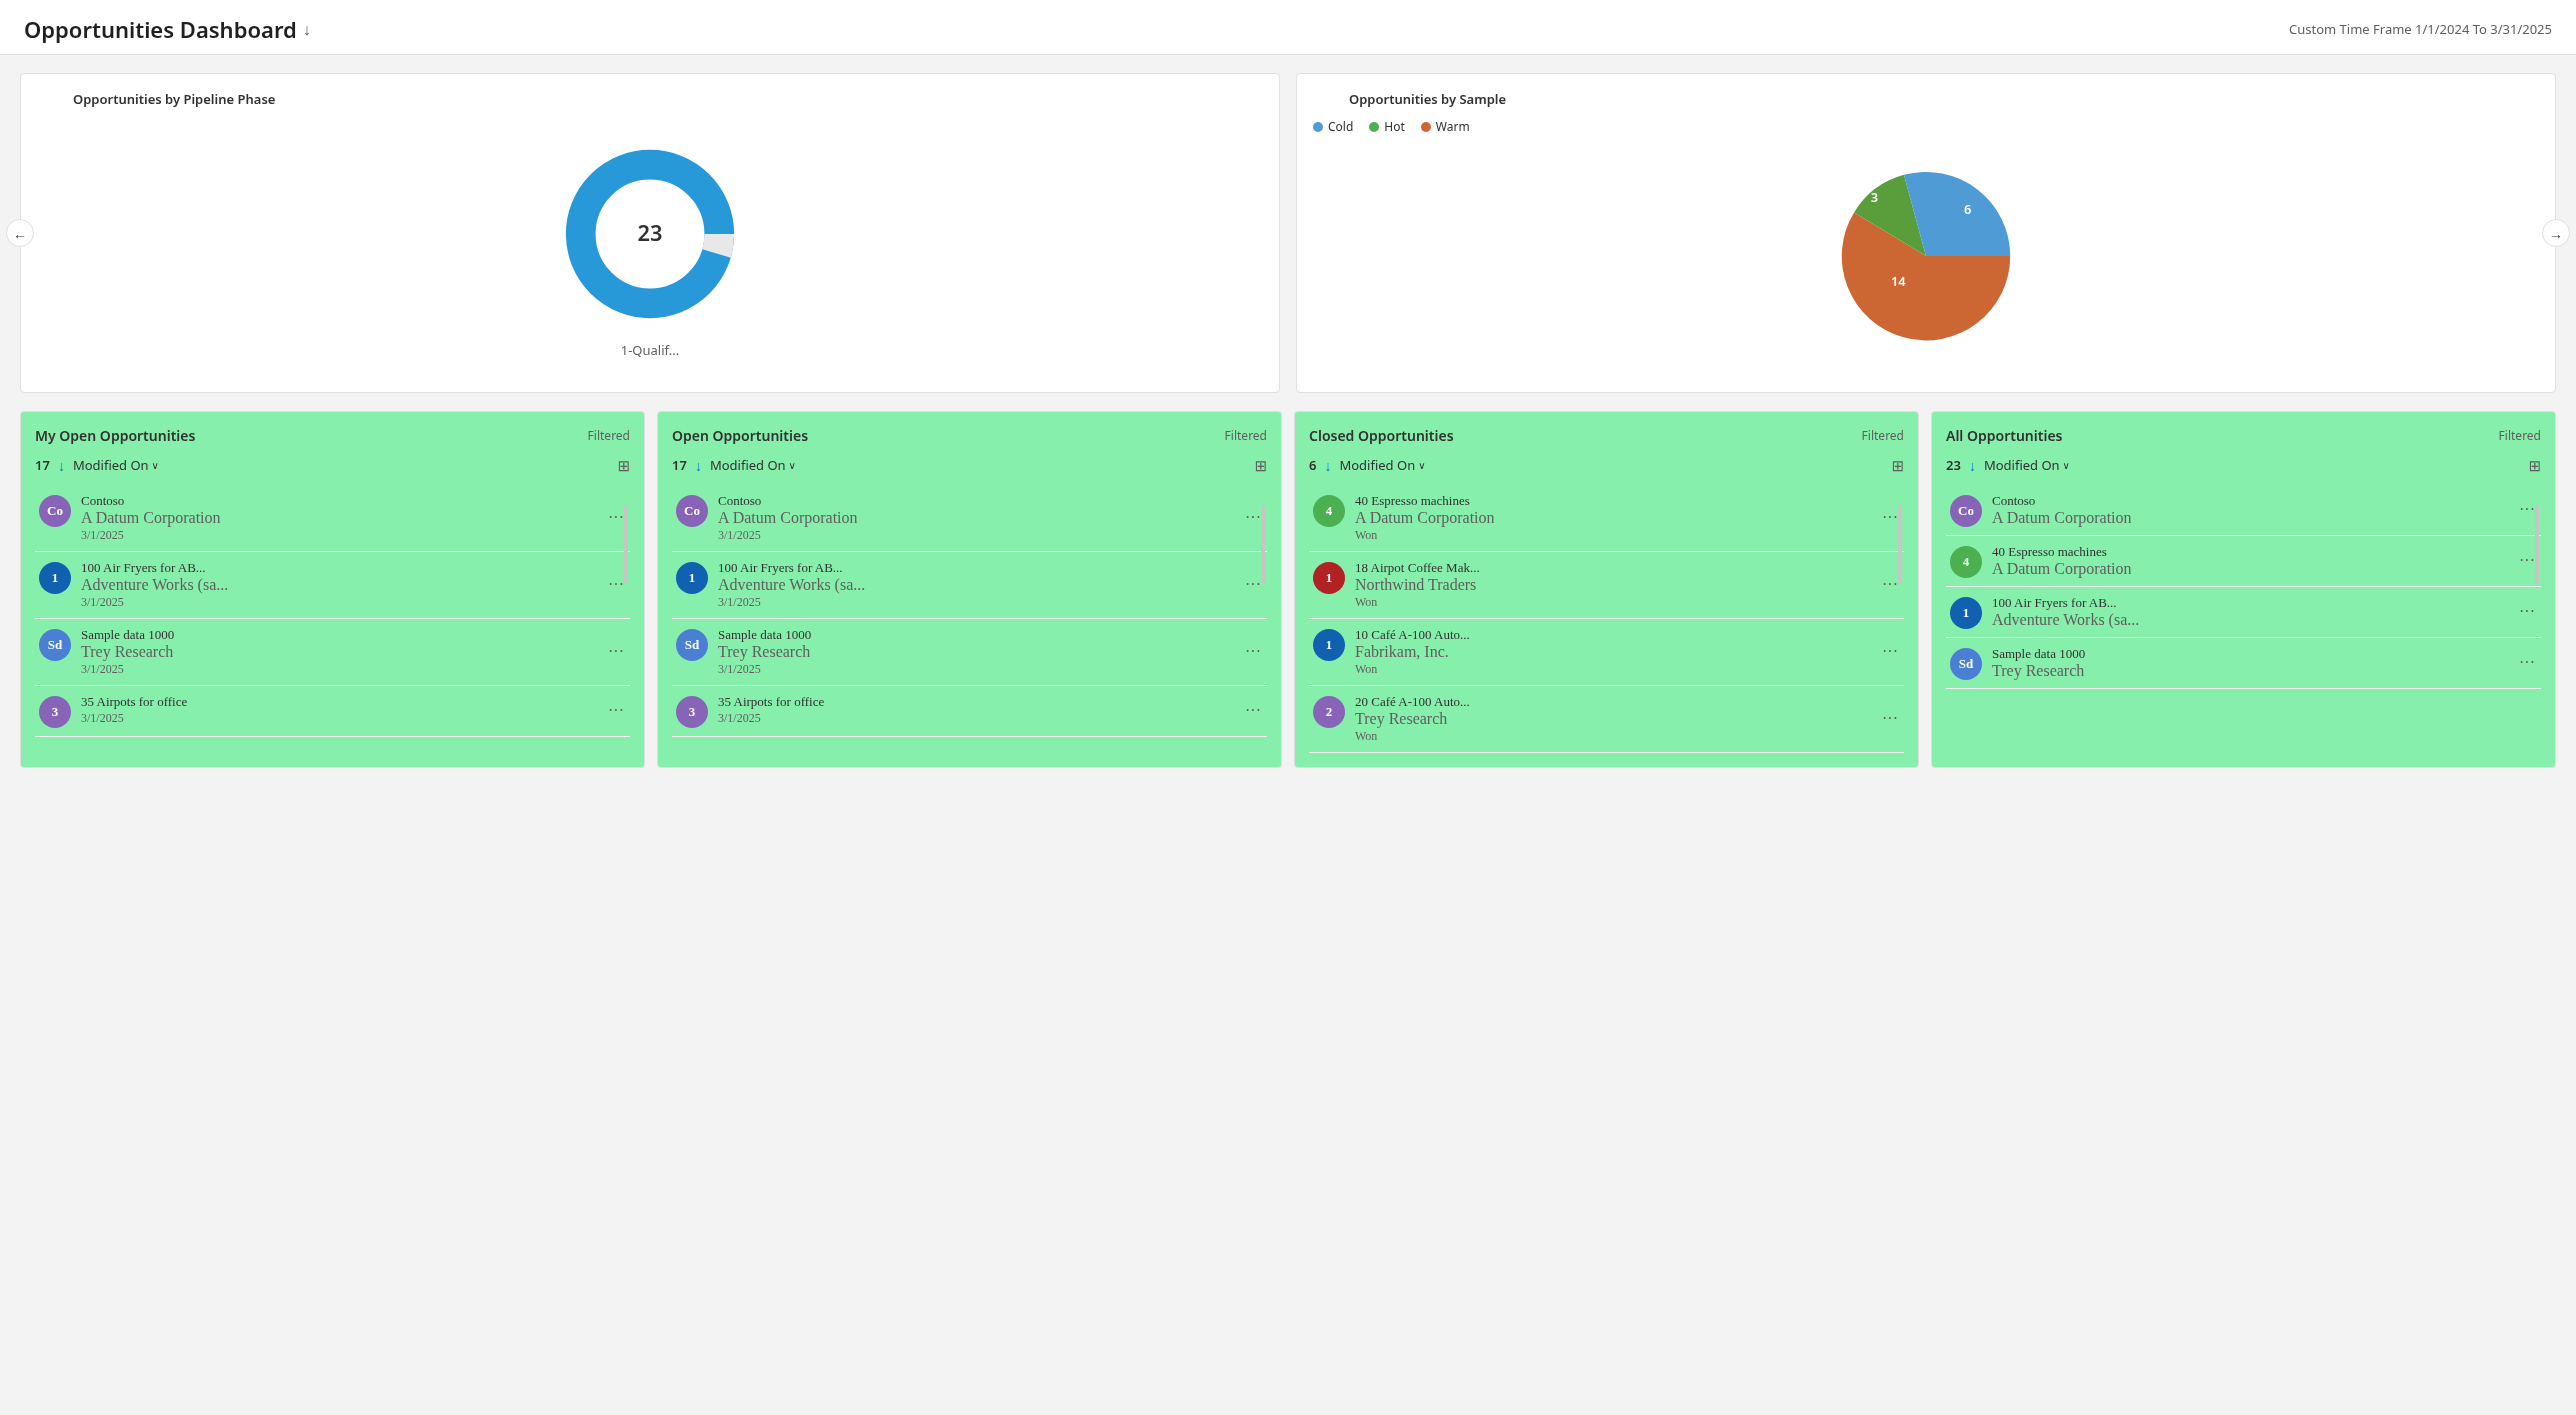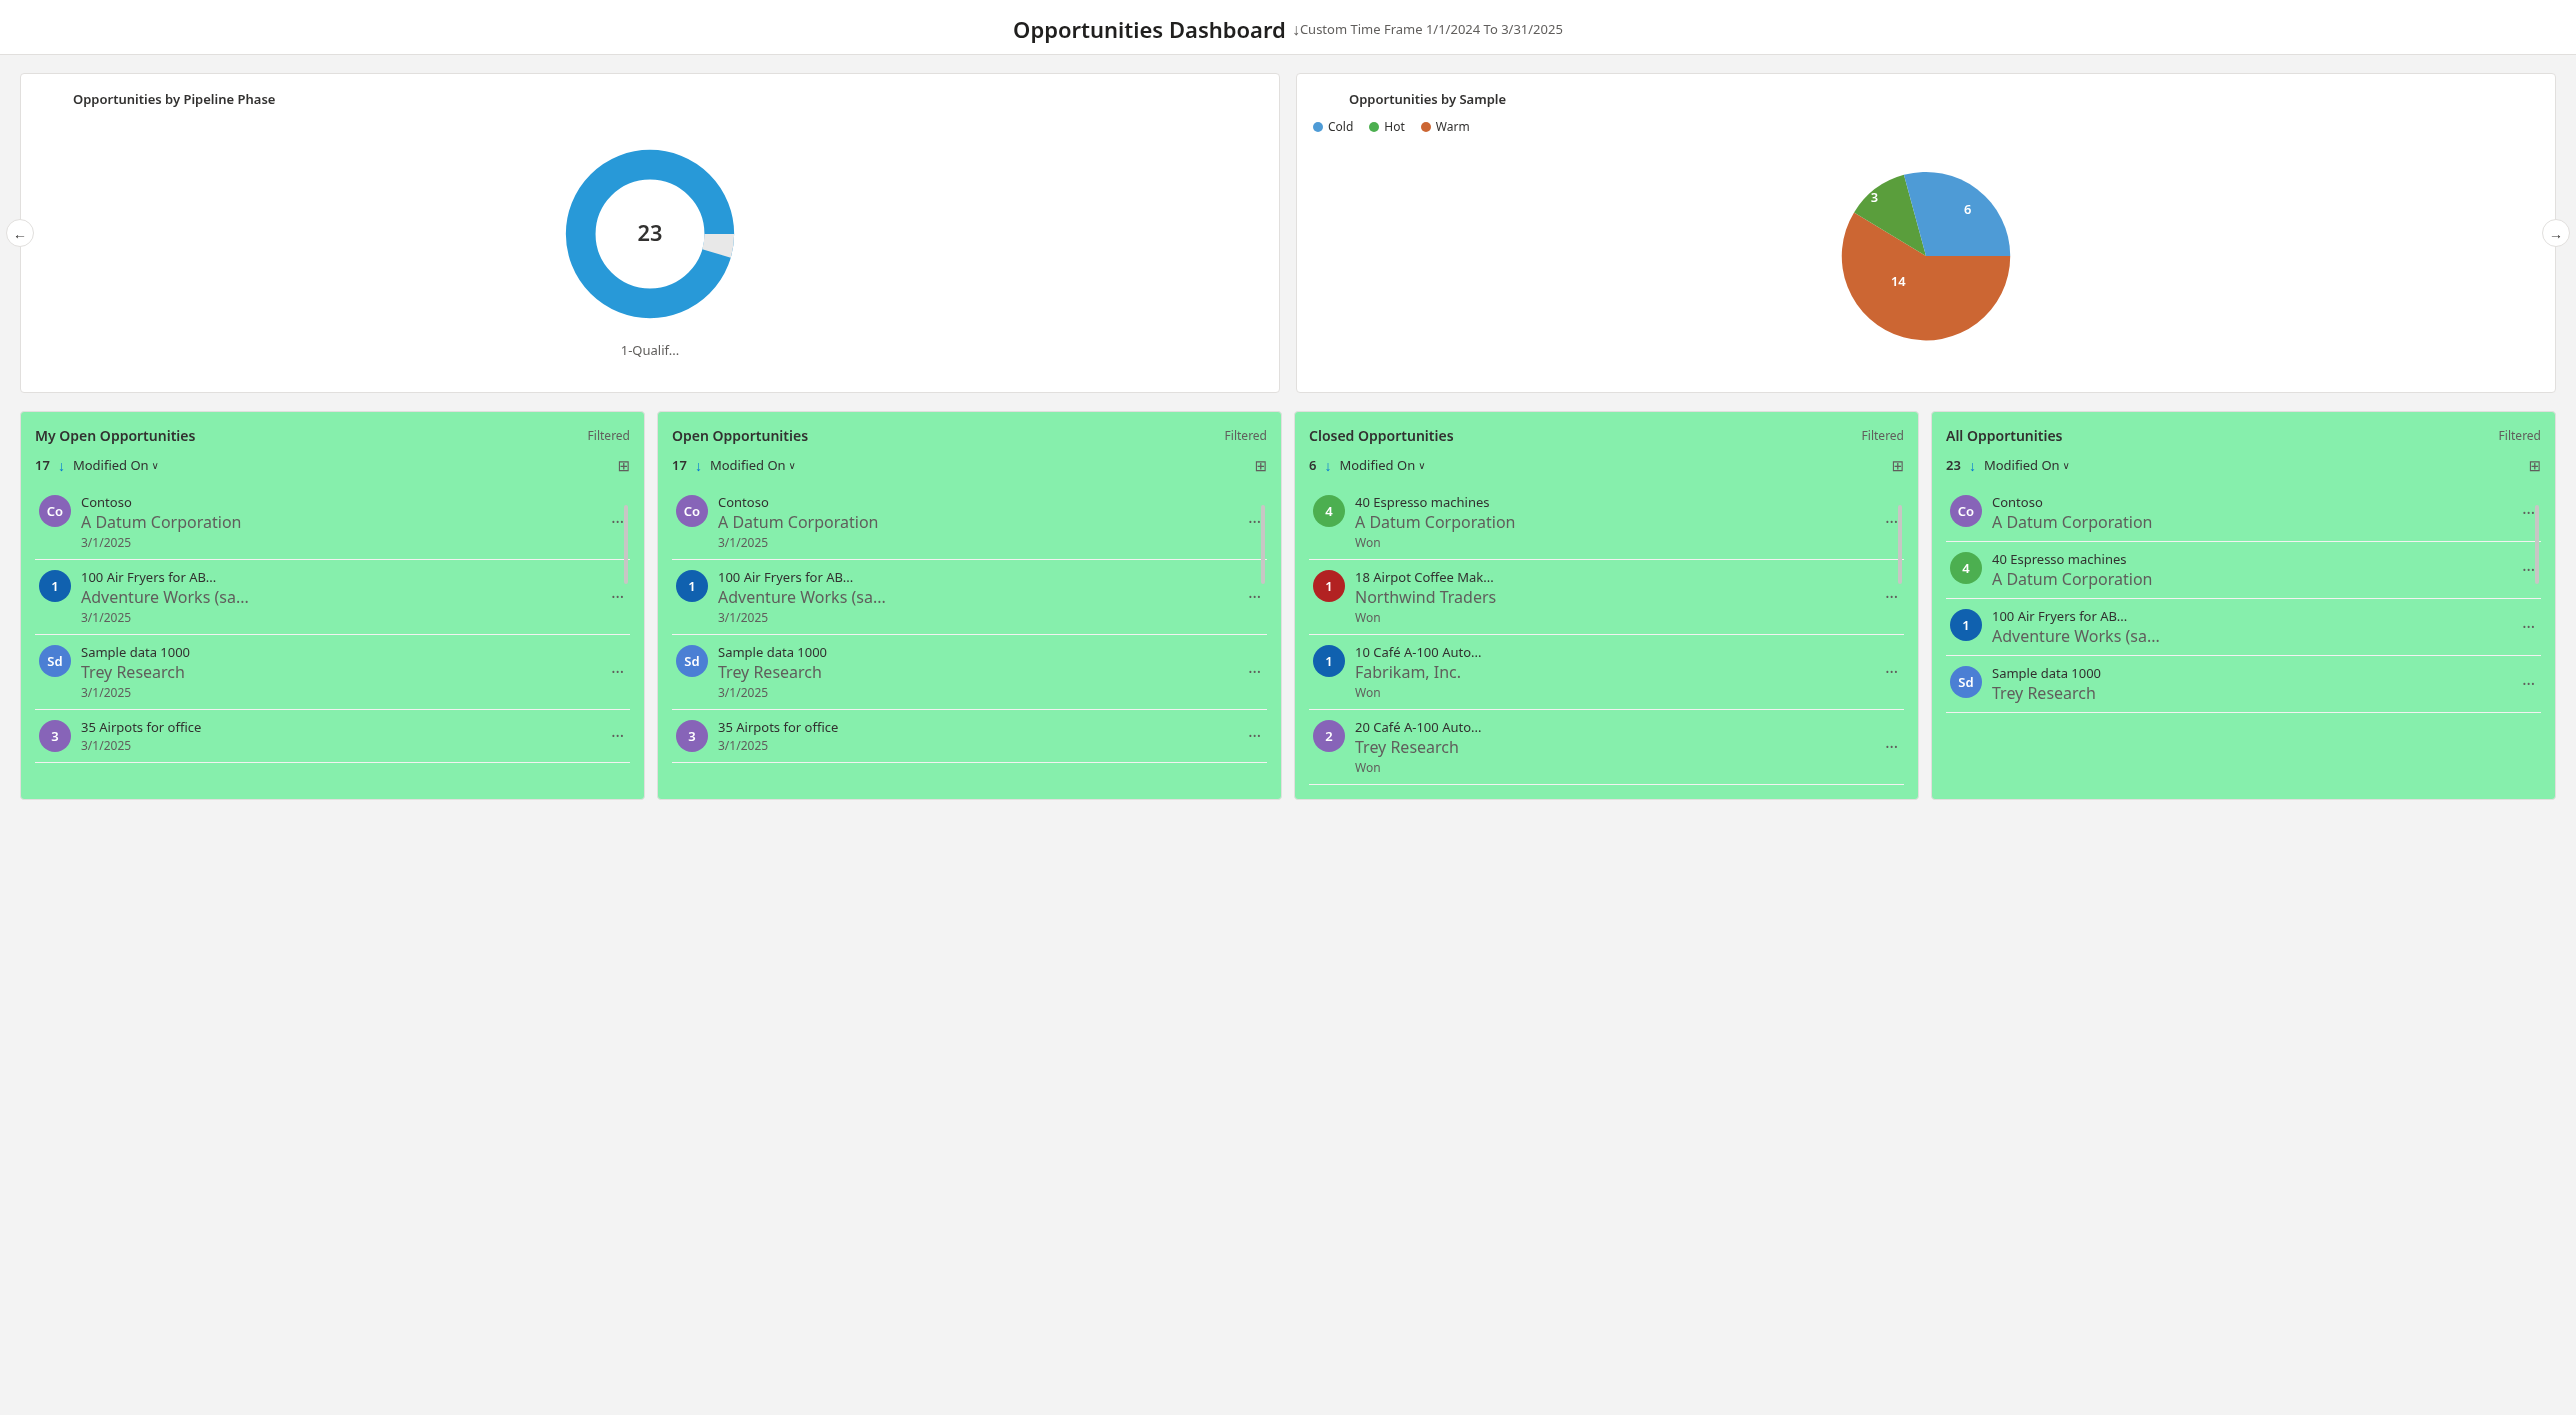--- a/index.html
+++ b/index.html
@@ -6,21 +6,21 @@
     body {
       font-family: 'Segoe UI', system-ui, sans-serif;
       background: #f3f3f3;
       color: #201f1e;
       font-size: 13px;
       min-height: 100vh;
     }
     .header {
       display: flex;
       align-items: center;
-      justify-content: center;
+      justify-content: space-between;
       padding: 14px 24px 10px 24px;
       background: #fff;
       border-bottom: 1px solid #e1dfdd;
     }
     .header-title {
       font-size: 22px;
       font-weight: 600;
       display: flex;
       align-items: center;
       gap: 6px;
@@ -168,20 +168,21 @@
     .view-icon {
       margin-left: auto;
       color: #605e5c;
       cursor: pointer;
       font-size: 15px;
     }
     .list-items {
       display: flex;
       flex-direction: column;
       gap: 0;
+      font-family: Liberation Serif, serif;
     }
     .list-item {
       display: flex;
       align-items: flex-start;
       padding: 8px 4px;
       border-bottom: 1px solid #f3f2f1;
       cursor: pointer;
       gap: 10px;
       position: relative;
     }

